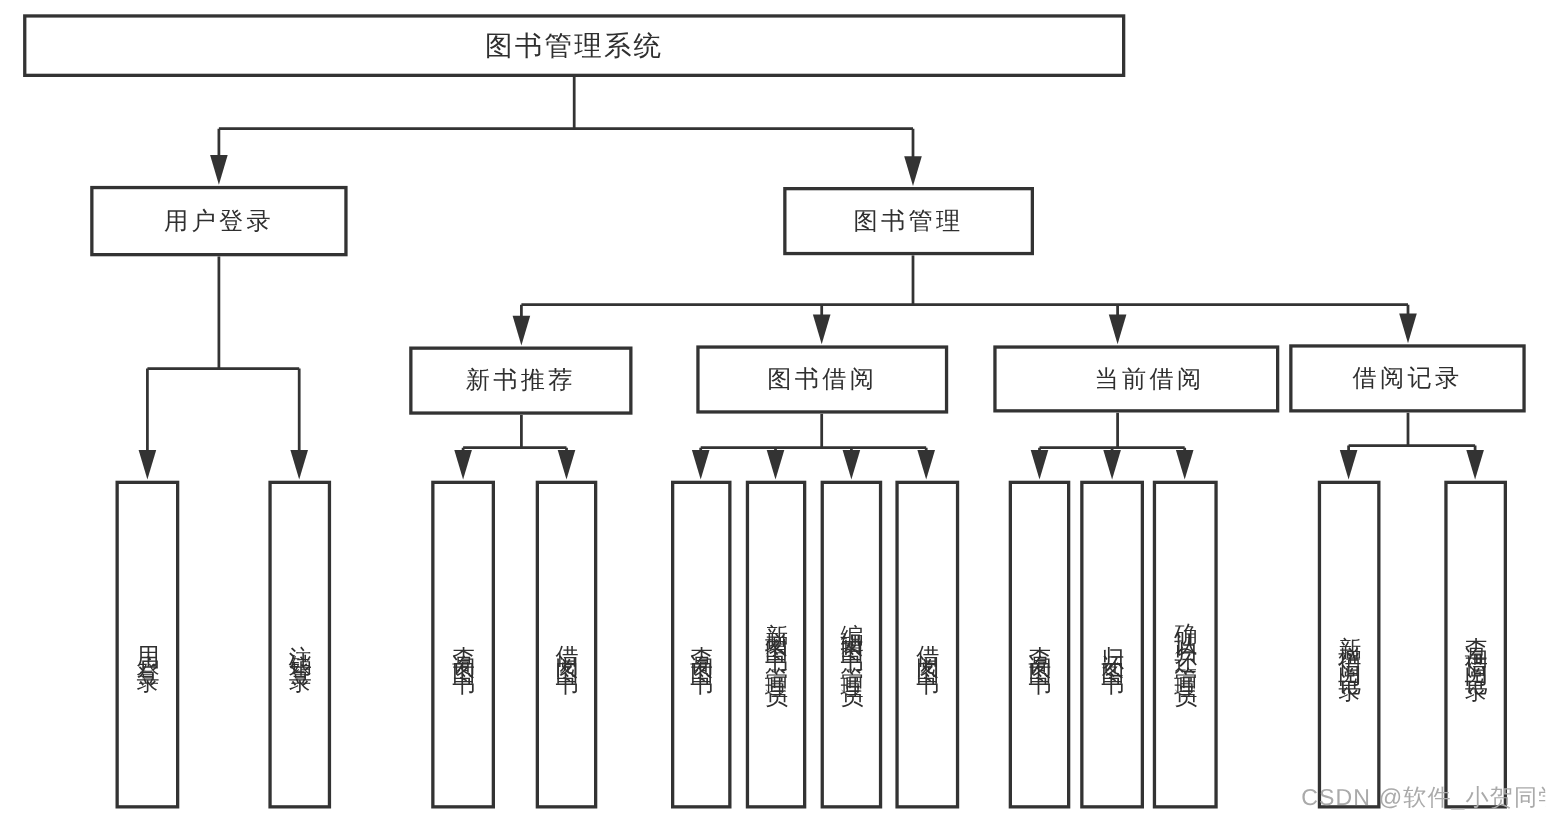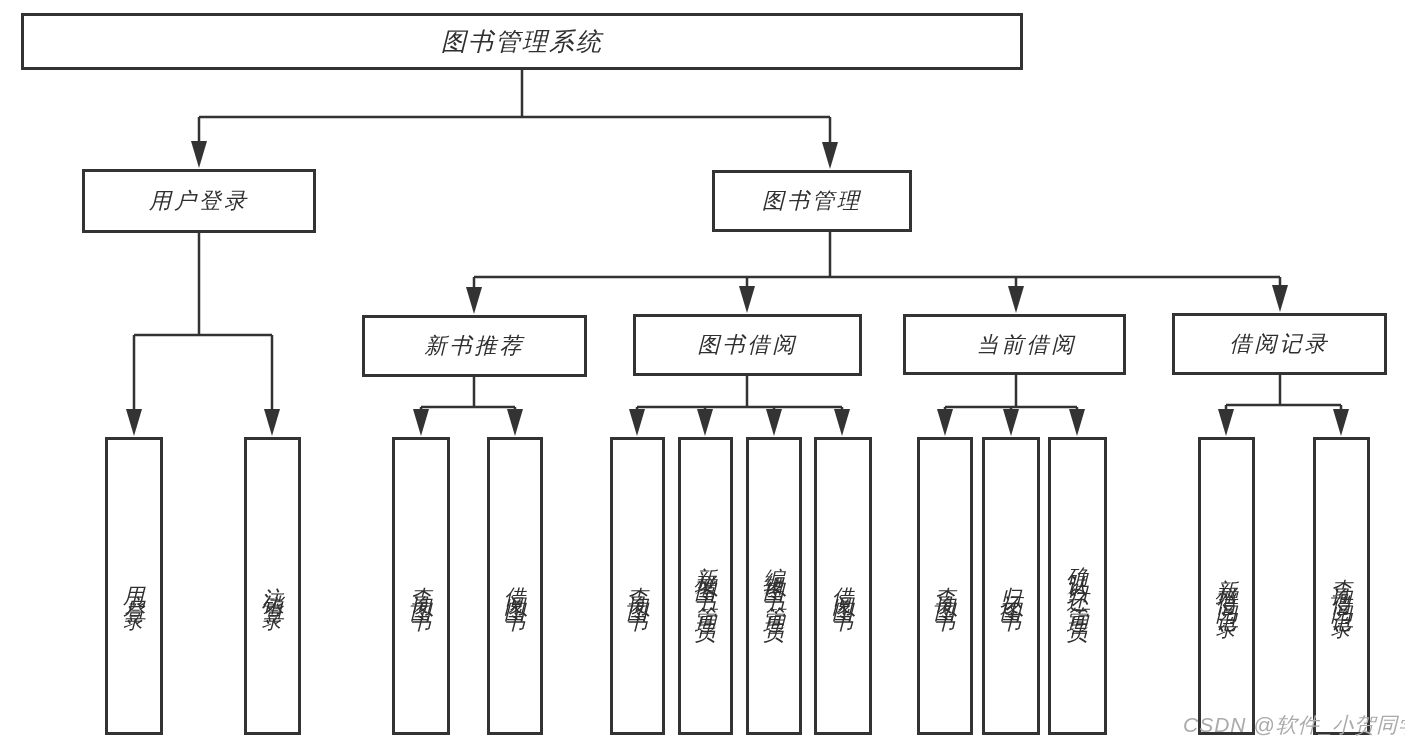--- a/index.html
+++ b/index.html
@@ -8,21 +8,20 @@
     --wm:#aaaaaa;
     --bg:#ffffff;
   }
   html,body{margin:0;padding:0;background:#fff;}
   #stage{
     position:relative;
     width:1405px;height:747px;
     background:var(--bg);
     font-family:"Liberation Sans", sans-serif;
     overflow:hidden;
-    font-style:italic;
   }
   #wires{position:absolute;left:0;top:0;width:1405px;height:747px;}
   .box{
     position:absolute;
     box-sizing:border-box;
     border:3px solid var(--line);
     background:#fff;
     display:flex;align-items:center;justify-content:center;
     color:var(--text);
   }
@@ -94,31 +93,31 @@
     </g>
   </svg>
 
   <div class="box" style="left:21px;top:13px;width:1002px;height:57px;">
     <span class="root-label">图书管理系统</span>
   </div>
 
   <div class="box" style="left:82px;top:169px;width:234px;height:64px;">
     <span class="hlabel">用户登录</span>
   </div>
-  <div class="box" style="left:712px;top:170px;width:200px;height:62px;">
+  <div class="box" style="left:712px;top:170px;width:228px;height:62px;">
     <span class="hlabel">图书管理</span>
   </div>
 
-  <div class="box" style="left:362px;top:315px;width:225px;height:62px;">
+  <div class="box" style="left:372px;top:315px;width:203px;height:62px;">
     <span class="hlabel">新书推荐</span>
   </div>
   <div class="box" style="left:633px;top:314px;width:229px;height:62px;text-align:center;">
     <span class="hlabel">图书借阅</span>
   </div>
-  <div class="box" style="left:903px;top:314px;width:223px;height:61px;padding-left:24px;">
+  <div class="box" style="left:903px;top:314px;width:260px;height:61px;padding-left:24px;">
     <span class="hlabel">当前借阅</span>
   </div>
   <div class="box" style="left:1172px;top:313px;width:215px;height:62px;">
     <span class="hlabel">借阅记录</span>
   </div>
 
   <div class="box leaf" style="left:105px;top:437px;width:58px;height:298px;">
     <span class="vlabel">用户登录</span>
   </div>
   <div class="box leaf" style="left:244px;top:437px;width:57px;height:298px;">

